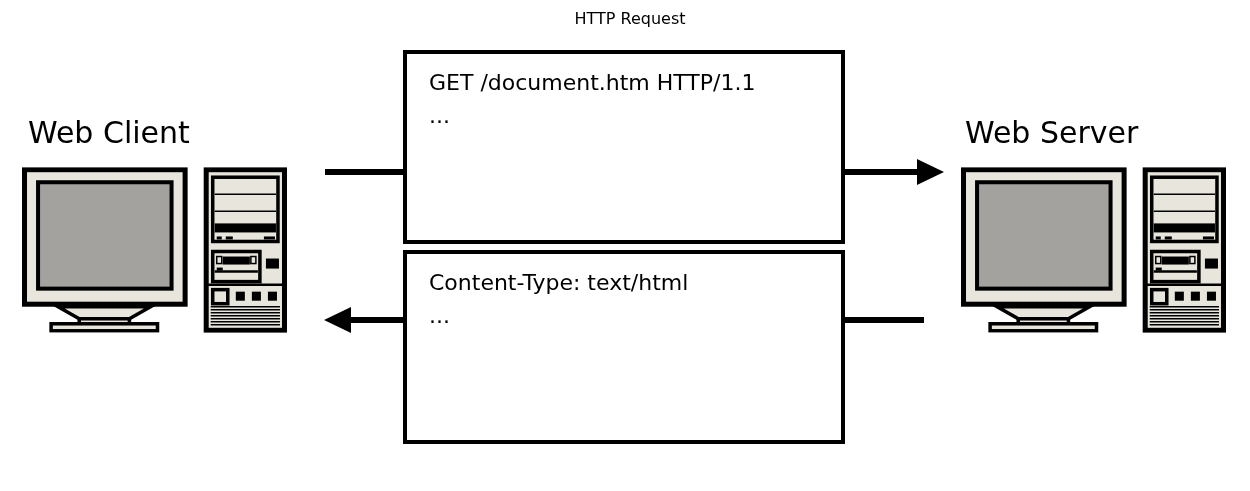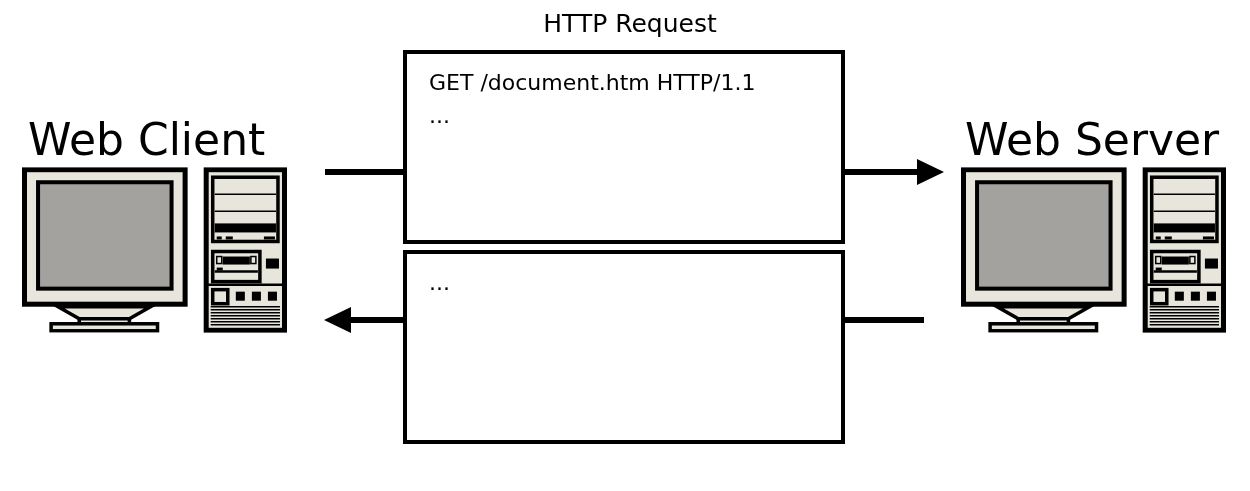--- a/index.html
+++ b/index.html
@@ -11,22 +11,22 @@
   html,body{margin:0;padding:0;background:var(--bg-col);}
   .canvas{
     position:relative;
     width:1250px;height:491px;
     background:var(--bg-col);
     font-family:"DejaVu Sans","Liberation Sans",sans-serif;
     color:#000;
     overflow:hidden;
   }
   .abs{position:absolute;}
-  .big-label{font-size:44px;line-height:1;white-space:nowrap;}
-  .small-label{font-size:25px;line-height:1;white-space:nowrap;}
+  .big-label{font-size:30px;line-height:1;white-space:nowrap;}
+  .small-label{font-size:16px;line-height:1;white-space:nowrap;}
   .centerx{transform:translateX(-50%);}
   .msg-box{
     background:#fff;
     border:4px solid var(--outline-col);
     width:412px;height:174px;
     padding:12px 0 0 22px;
     box-sizing:content-box;
     z-index:2;
   }
   .msg-box .line{
@@ -115,20 +115,21 @@
   <div class="abs big-label" style="left:965px;top:118px;text-align:center;">Web Server</div>
 
   <div class="abs small-label centerx" style="left:630px;top:11px;">HTTP Request</div>
 
   <div class="abs msg-box" style="left:403px;top:50px;">
     <div class="line">GET /document.htm HTTP/1.1</div>
     <div class="line">...</div>
   </div>
 
   <div class="abs msg-box" style="left:403px;top:250px;">
+    <div class="line">Content-Type: text/html</div>
     <div class="line">...</div>
   </div>
 
   <svg class="abs computer" style="left:22px;top:167px;" width="265" height="166" viewBox="0 0 264 165">
     <use href="#computer"></use>
   </svg>
   <svg class="abs computer" style="left:961px;top:167px;" width="265" height="166" viewBox="0 0 264 165">
     <use href="#computer"></use>
   </svg>
 

